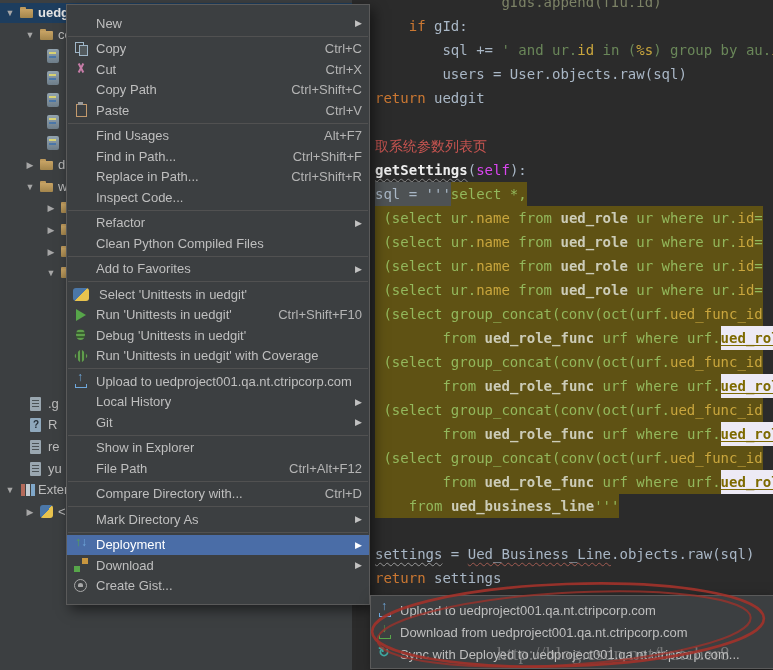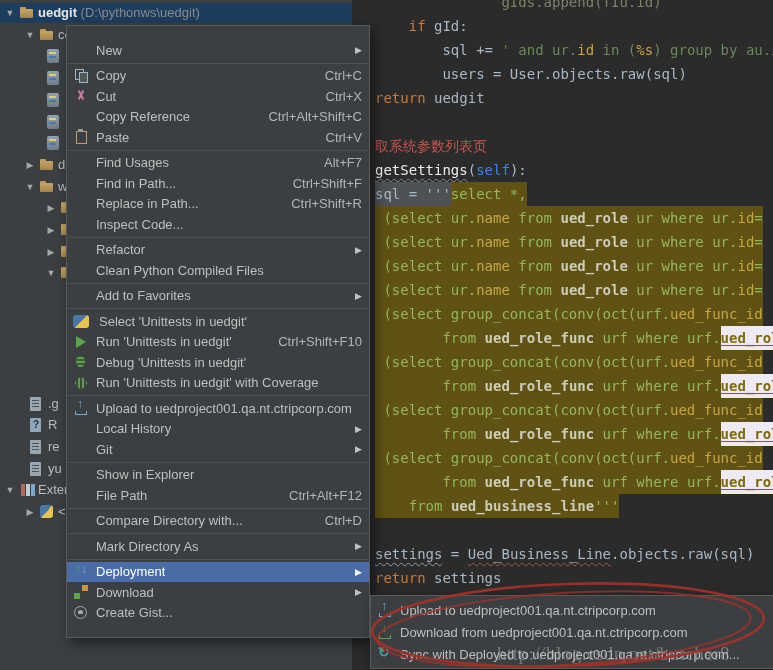--- a/index.html
+++ b/index.html
@@ -38,33 +38,33 @@
   .code{position:absolute;left:23px;top:-10px;font-family:"DejaVu Sans Mono",monospace;font-size:14px}
   .cl{height:24px;line-height:24px;white-space:pre}
   .seg{display:inline-block;height:24px}
   .d{color:#A9B7C6}
   .kw{color:#CC7832;font-weight:normal}
   .str{color:#6A8759}
   .S.str{color:#93B85C}
   .col{color:#C9A63D}
   .tbl{color:#CCCCB8;font-weight:bold}
   .red{color:#C75450}
-  .fn{color:#EDEDED;font-weight:normal;text-decoration:underline wavy #8C8C8C 1px;text-underline-offset:3px}
-  .slf{color:#3b82f6}
+  .fn{color:#EDEDED;font-weight:bold;text-decoration:underline wavy #8C8C8C 1px;text-underline-offset:3px}
+  .slf{color:#d946ef}
   .dim{color:#7C8266}
   .wavy{text-decoration:underline wavy #9C9C9C 1px;text-underline-offset:3px}
   .uref{text-decoration:underline wavy #A25B51 1px;text-underline-offset:3px}
   .occ{background:#EDEAF5;color:#7E6A00;font-weight:bold;text-decoration:underline;text-underline-offset:2px}
   .seg.S{background:#5F5214}
   .seg.G{background:#4E5254}
 
   
-  .menu{position:absolute;left:66px;top:25px;width:304px;background:#3C3F41;
+  .menu{position:absolute;left:66px;top:4px;width:304px;background:#3C3F41;
         border:1px solid #5A5A5A;box-shadow:4px 5px 12px rgba(0,0,0,.5);
-        padding:14px 0;z-index:10;box-sizing:border-box}
+        padding:8px 0;z-index:10;box-sizing:border-box}
   .mi{display:flex;align-items:center;height:20.5px;padding:0 7px 0 6px;color:#BFBFBF;font-size:13px;white-space:nowrap}
   .mi.hl{background:#4A6DA7;color:#FFFFFF}
   .mi.hl .sc,.mi.hl .arr{color:#FFFFFF}
   .mi .lab{margin-left:7px;overflow:hidden}
   .mi .sc{margin-left:auto;color:#B4B4B4}
   .mi .arr{margin-left:auto;color:#C2C2C2;font-size:9px}
   .sep{height:1px;background:#515151;margin:2px 1px}
 
   .submenu{position:absolute;left:370px;top:595px;width:403px;background:#3C3F41;
            border:1px solid #5A5A5A;border-right:none;box-shadow:4px 5px 12px rgba(0,0,0,.5);
@@ -172,22 +172,22 @@
       <span class="lab">Copy</span>
       <span class="sc">Ctrl+C</span>
     </div>
     <div class="mi">
       <span class="ic ic-cut"></span>
       <span class="lab">Cut</span>
       <span class="sc">Ctrl+X</span>
     </div>
     <div class="mi">
       <span class="ic"></span>
-      <span class="lab">Copy Reference</span>
-      <span class="sc">Ctrl+Alt+Shift+C</span>
+      <span class="lab">Copy Path</span>
+      <span class="sc">Ctrl+Shift+C</span>
     </div>
     <div class="mi">
       <span class="ic ic-paste"></span>
       <span class="lab">Paste</span>
       <span class="sc">Ctrl+V</span>
     </div>
     <div class="sep"></div>
     <div class="mi">
       <span class="ic"></span>
       <span class="lab">Find Usages</span>

